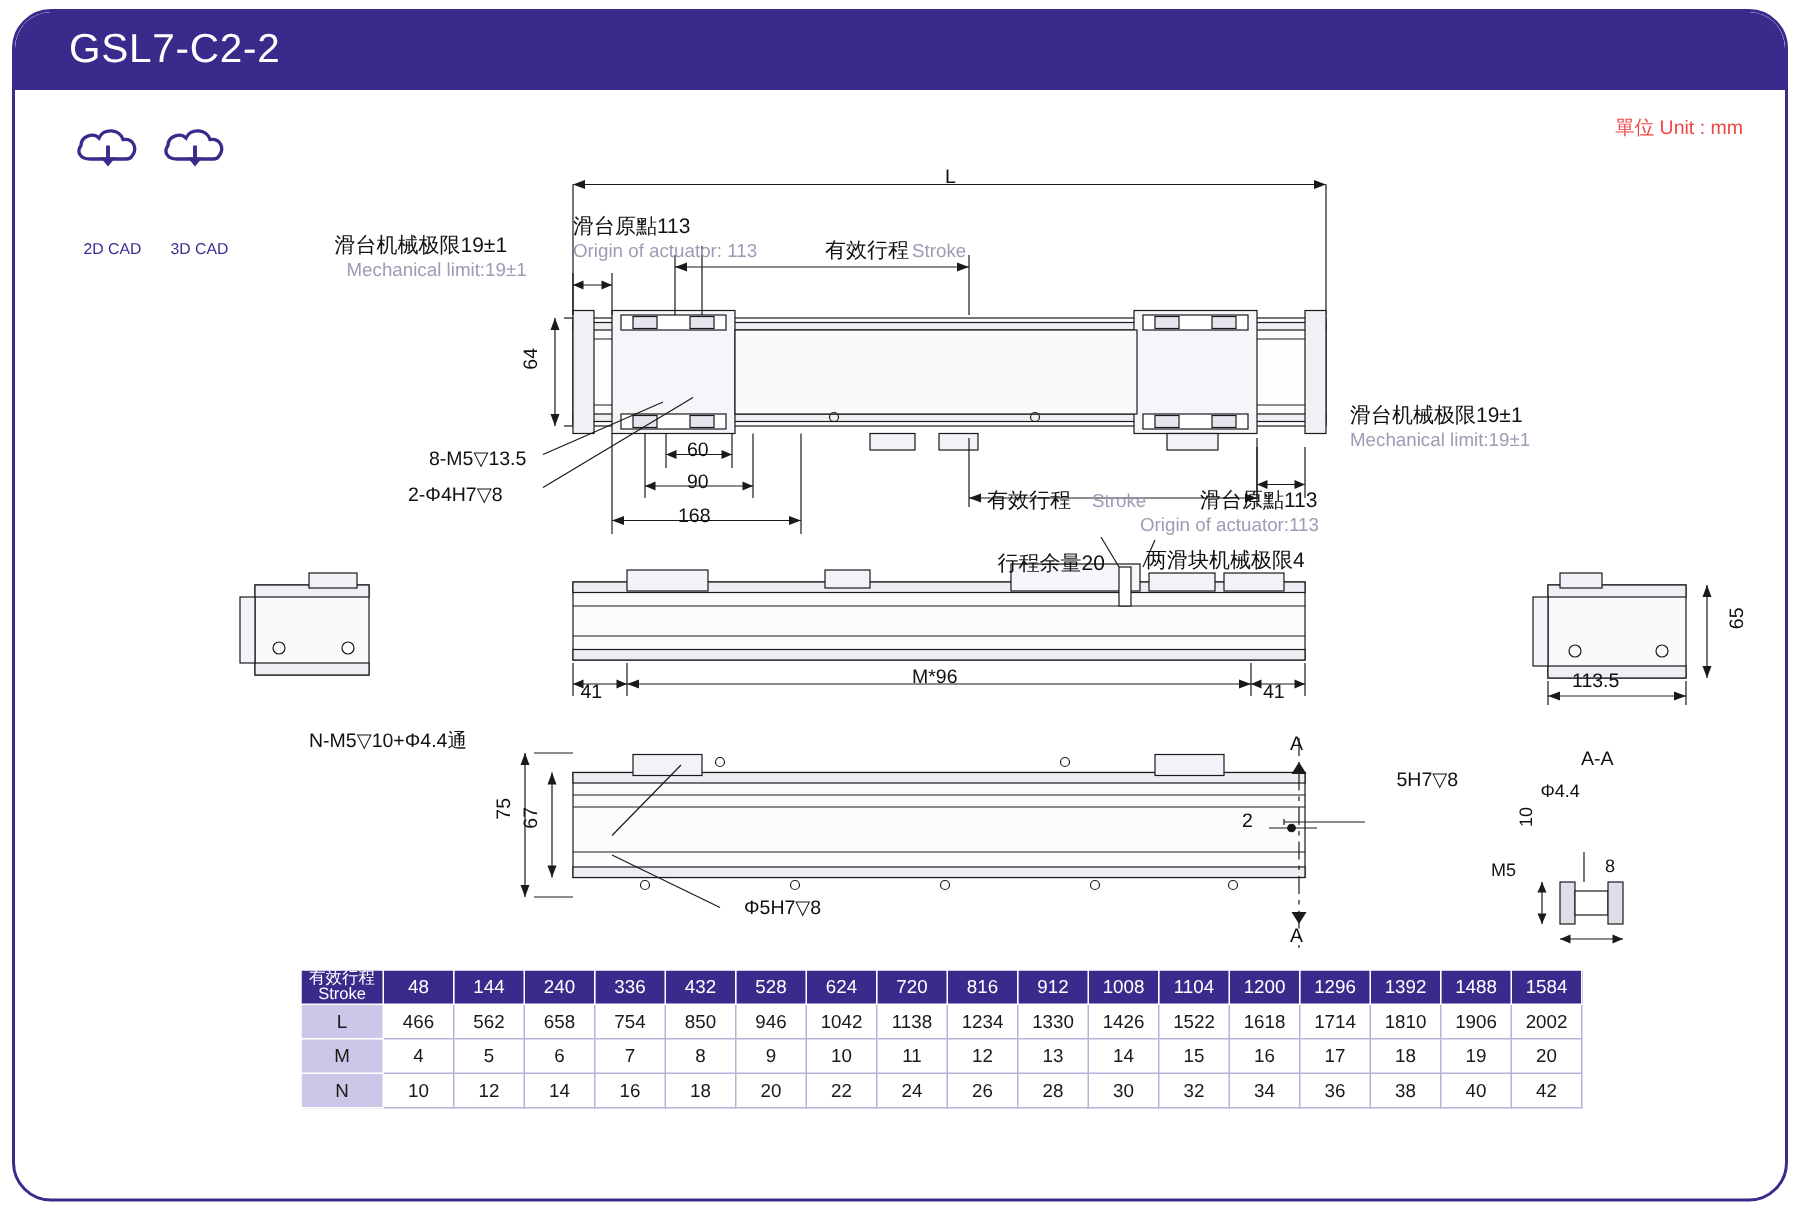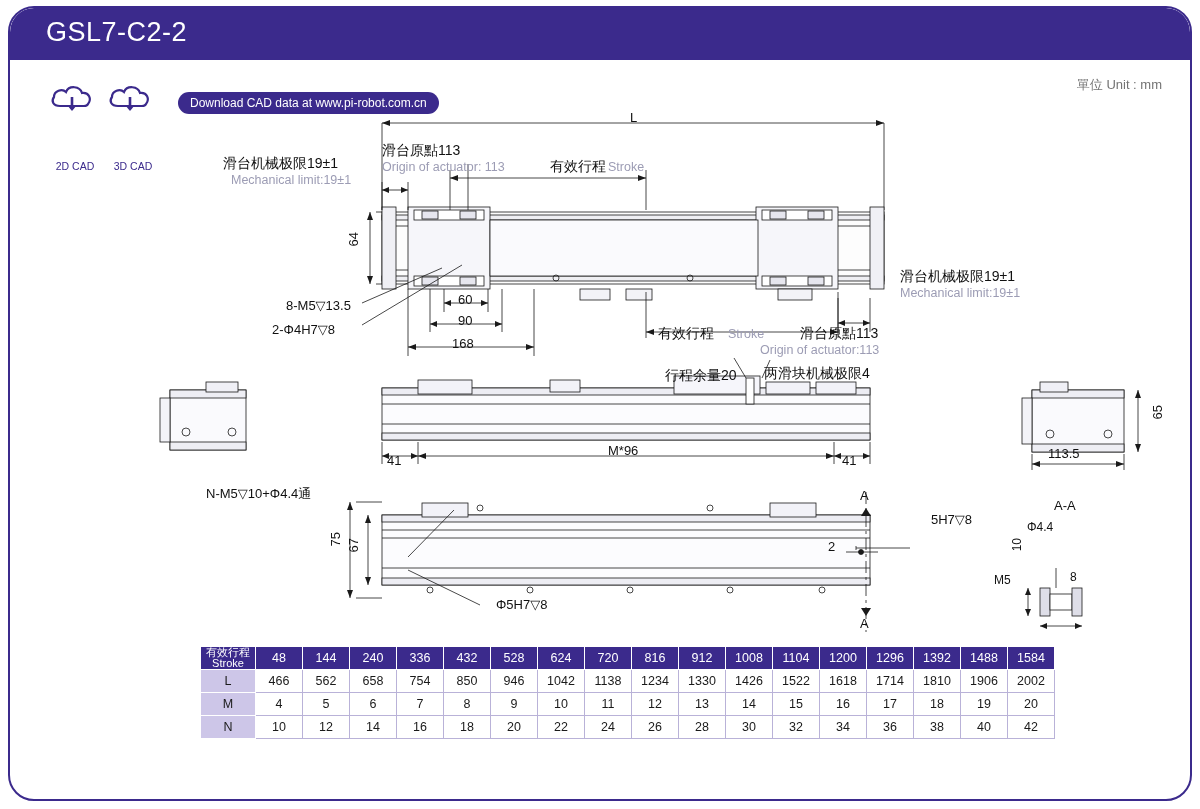--- a/index.html
+++ b/index.html
@@ -14,21 +14,21 @@
     box-sizing:border-box; overflow:hidden;
   }
   .titlebar{
     position:absolute; left:0; top:0; width:100%; height:52px;
     background:#3b2a8c; border-top-left-radius:24px; border-top-right-radius:24px;
   }
   .titlebar .title{
     position:absolute; left:36px; top:9px; font-size:27px; color:#fff; letter-spacing:.5px;
   }
   .unit{
-    position:absolute; right:28px; top:68px; font-size:13px; color:#737373;
+    position:absolute; right:28px; top:68px; font-size:13px; color:#ef4444;
   }
   
   .cadgrp{position:absolute; left:36px; top:72px; width:120px; height:50px;}
   .cad{position:absolute; top:0; width:58px; text-align:center;}
   .cad.c1{left:0;} .cad.c2{left:58px;}
   .cad .lbl{position:absolute; top:36px; left:0; width:58px; font-size:10.5px; color:#3b2a8c; text-align:center;margin-top:44px;}
   .dlbtn{
     position:absolute; left:168px; top:84px; height:22px; line-height:22px;
     background:#3b2a8c; color:#fff; font-size:12px; padding:0 12px; border-radius:11px;
     white-space:nowrap;
@@ -75,21 +75,20 @@
     <div class="cad c2">
       <svg width="58" height="36" viewBox="0 0 58 36">
         <path d="M14 26 C7 26 5 21 8 17 C8 11 16 8 20 12 C23 5 34 6 36 13 C43 12 46 19 42 24 C41 26 38 26 38 26 Z" fill="none" stroke="#3b2a8c" stroke-width="2.2"></path>
         <line x1="26" y1="17" x2="26" y2="29" stroke="#3b2a8c" stroke-width="2.6"></line>
         <path d="M21 25 L26 31 L31 25 Z" fill="#3b2a8c"></path>
       </svg>
       <div class="lbl">3D CAD</div>
     </div>
   </div>
 
-  <div class="dlbtn">Download CAD data at www.pi-robot.com.cn</div>
 
   <div class="canvas">
 
     <svg width="1180" height="580" viewBox="0 0 1180 580">
       <g stroke="#1a1a1a" fill="none" stroke-width="0.8">
 
         <line x1="372" y1="63" x2="372" y2="150"></line>
         <line x1="874" y1="63" x2="874" y2="150"></line>
         <line x1="372" y1="63" x2="874" y2="63"></line>
         <path d="M372 63 l8 -3 v6 z" fill="#1a1a1a" stroke="none"></path>

